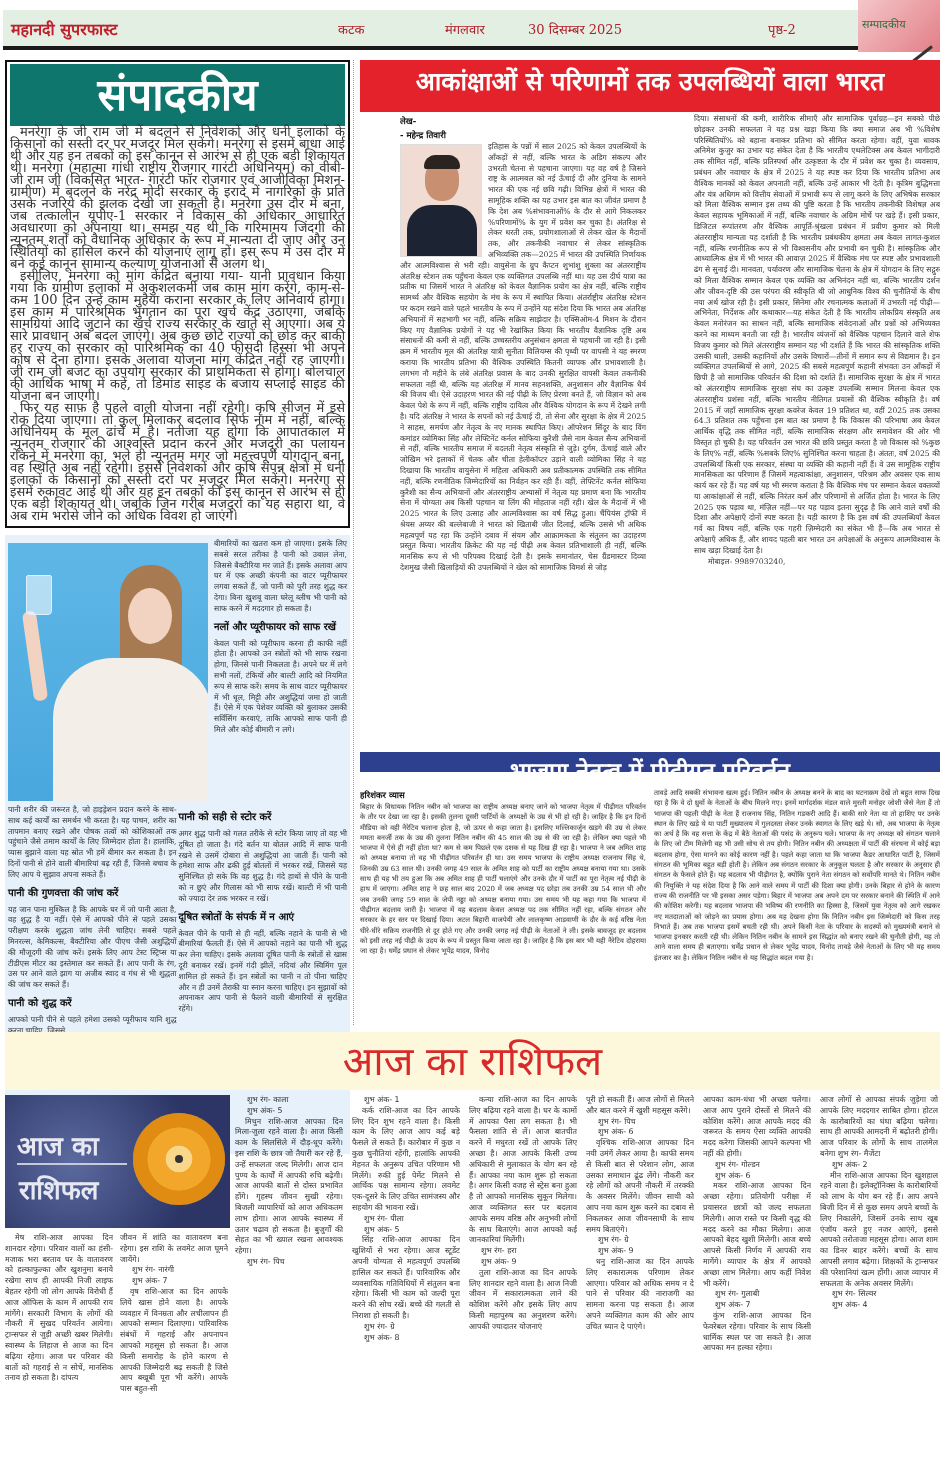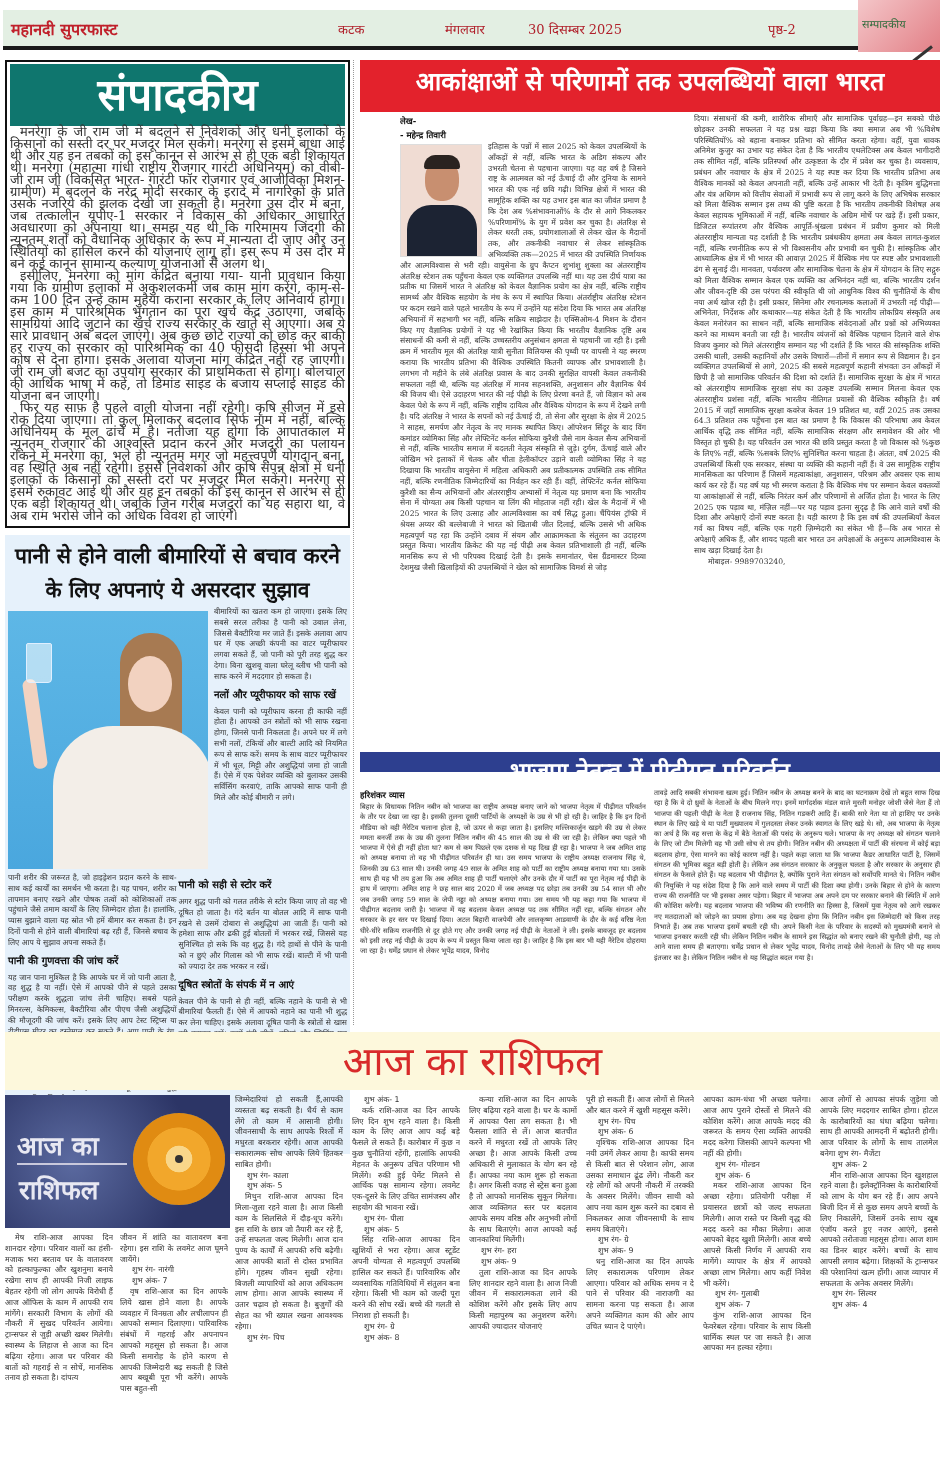--- a/index.html
+++ b/index.html
@@ -86,21 +86,20 @@
   <div class="edit-box">
     <div class="edit-banner">संपादकीय</div>
     <div class="body-text">
       <p>मनरेगा के जी राम जी में बदलने से निवेशकों और धनी इलाकों के किसानों को सस्ती दर पर मजदूर मिल सकेंगे। मनरेगा से इसमें बाधा आई थी और यह इन तबकों को इस कानून से आरंभ से ही एक बड़ी शिकायत थी। मनरेगा (महात्मा गांधी राष्ट्रीय रोजगार गारंटी अधिनियम) को वीबी- जी राम जी (विकसित भारत- गारंटी फॉर रोजगार एवं आजीविका मिशन- ग्रामीण) में बदलने के नरेंद्र मोदी सरकार के इरादे में नागरिकों के प्रति उसके नजरिये की झलक देखी जा सकती है। मनरेगा उस दौर में बना, जब तत्कालीन यूपीए-1 सरकार ने विकास की अधिकार आधारित अवधारणा को अपनाया था। समझ यह थी कि गरिमामय जिंदगी की न्यूनतम शर्तों को वैधानिक अधिकार के रूप में मान्यता दी जाए और उन स्थितियों को हासिल करने की योजनाएं लागू हों। इस रूप में उस दौर में बने कई कानून सामान्य कल्याण योजनाओं से अलग थे।</p>
       <p>इसीलिए, मनरेगा को मांग केंद्रित बनाया गया- यानी प्रावधान किया गया कि ग्रामीण इलाकों में अकुशलकर्मी जब काम मांग करेंगे, काम-से-कम 100 दिन उन्हें काम मुहैया कराना सरकार के लिए अनिवार्य होगा। इस काम में पारिश्रमिक भुगतान का पूरा खर्च केंद्र उठाएगा, जबकि सामग्रियां आदि जुटाने का खर्च राज्य सरकार के खाते से आएगा। अब ये सारे प्रावधान अब बदल जाएंगे। अब कुछ छोटे राज्यों को छोड़ कर बाकी हर राज्य को सरकार को पारिश्रमिक का 40 फीसदी हिस्सा भी अपने कोष से देना होगा। इसके अलावा योजना मांग केंद्रित नहीं रह जाएगी। जी राम जी बजट का उपयोग सरकार की प्राथमिकता से होगा। बोलचाल की आर्थिक भाषा में कहें, तो डिमांड साइड के बजाय सप्लाई साइड की योजना बन जाएगी।</p>
       <p>फिर यह साफ़ है पहले वाली योजना नहीं रहेगी। कृषि सीजन में इसे रोक दिया जाएगा। तो कुल मिलाकर बदलाव सिर्फ नाम में नहीं, बल्कि अधिनियम के मूल ढांचे में है। नतीजा यह होगा कि आपातकाल में न्यूनतम रोजगार की आश्वस्ति प्रदान करने और मजदूरी का पलायन रोकने में मनरेगा का, भले ही न्यूनतम मगर जो महत्त्वपूर्ण योगदान बना, वह स्थिति अब नहीं रहेगी। इससे निवेशकों और कृषि संपन्न क्षेत्रों में धनी इलाकों के किसानों को सस्ती दरों पर मजदूर मिल सकेंगे। मनरेगा से इसमें रुकावट आई थी और यह इन तबकों की इस कानून से आरंभ से ही एक बड़ी शिकायत थी। जबकि जिन गरीब मजदूरों का यह सहारा था, वे अब राम भरोसे जीने को अधिक विवश हो जाएंगे।</p>
     </div>
   </div>
 
   <div class="water-box">
-    <div class="water-head">पानी से होने वाली बीमारियों से बचाव करने के लिए अपनाएं ये असरदार सुझाव</div>
     <div class="water-photo">
       <div class="girl-hair"></div>
       <div class="girl-body"></div>
       <div class="girl-face"></div>
       <div class="girl-arm"></div>
       <div class="glass"></div>
     </div>
     <div class="water-text-right">
       <span>बीमारियों का खतरा कम हो जाएगा। इसके लिए सबसे सरल तरीका है पानी को उबाल लेना, जिससे बैक्टीरिया मर जाते हैं। इसके अलावा आप घर में एक अच्छी कंपनी का वाटर प्यूरीफायर लगवा सकते हैं, जो पानी को पूरी तरह शुद्ध कर देगा। बिना खुशबू वाला घरेलू ब्लीच भी पानी को साफ करने में मददगार हो सकता है।</span>
       <div class="sub-h">नलों और प्यूरीफायर को साफ रखें</div>
@@ -169,21 +168,20 @@
     <div class="rc" style="left:0;top:138px;height:232px;">
       <p>मेष राशि-आज आपका दिन शानदार रहेगा। परिवार वालों का हंसी-मजाक भरा बरताव घर के वातावरण को हल्काफुल्का और खुशनुमा बनाये रखेगा साथ ही आपकी निजी लाइफ बेहतर रहेगी जो लोग आपके विरोधी हैं आज ऑफिस के काम में आपकी राय मांगेंगे। सरकारी विभाग के लोगों की नौकरी में सुखद परिवर्तन आयेगा। ट्रान्सफर से जुड़ी अच्छी खबर मिलेगी। स्वास्थ्य के लिहाज से आज का दिन बढ़िया रहेगा। आज घर परिवार की बातों को गहराई से न सोचें, मानसिक तनाव हो सकता है। दांपत्य</p>
     </div>
     <div class="rc" style="left:115px;top:138px;height:232px;">
       <span>जीवन में शांति का वातावरण बना रहेगा। इस राशि के लवमेट आज घूमने जायेंगे।</span>
       <span class="lucky">शुभ रंग- नारंगी</span>
       <span class="lucky">शुभ अंक- 7</span>
       <p>वृष राशि-आज का दिन आपके लिये खास होने वाला है। आपके व्यवहार में विनम्रता और लचीलापन ही आपको सम्मान दिलाएगा। पारिवारिक संबंधों में गहराई और अपनापन आपको महसूस हो सकता है। आज किसी समारोह के होने कारण से आपकी जिम्मेदारी बढ़ सकती है जिसे आप बखूबी पूरा भी करेंगे। आपके पास बहुत-सी</p>
     </div>
     <div class="rc" style="left:230px;">
-      <span>जिम्मेदारियां हो सकती हैं,आपकी व्यस्तता बढ़ सकती है। धैर्य से काम लेंगे तो काम में आसानी होगी। जीवनसाथी के साथ आपके रिश्तों में मधुरता बरकरार रहेगी। आज आपकी सकारात्मक सोच आपके लिये हितकर साबित होगी।</span>
       <span class="lucky">शुभ रंग- काला</span>
       <span class="lucky">शुभ अंक- 5</span>
       <p>मिथुन राशि-आज आपका दिन मिला-जुला रहने वाला है। आज किसी काम के सिलसिले में दौड़-धूप करेंगे। इस राशि के छात्र जो तैयारी कर रहे हैं, उन्हें सफलता जल्द मिलेगी। आज दान पुण्य के कार्यों में आपकी रुचि बढ़ेगी। आज आपकी बातों से दोस्त प्रभावित होंगे। गृहस्थ जीवन सुखी रहेगा। बिजली व्यापारियों को आज अधिकतम लाभ होगा। आज आपके स्वास्थ्य में उतार चढ़ाव हो सकता है। बुजुर्गों की सेहत का भी ख्याल रखना आवश्यक रहेगा।</p>
       <span class="lucky">शुभ रंग- पिच</span>
     </div>
     <div class="rc" style="left:347px;">
       <span class="lucky">शुभ अंक- 1</span>
       <p>कर्क राशि-आज का दिन आपके लिए दिन शुभ रहने वाला है। किसी काम के लिए आज आप कई बड़े फैसले ले सकते हैं। कारोबार में कुछ न कुछ चुनौतियां रहेंगी, हालांकि आपकी मेहनत के अनुरूप उचित परिणाम भी मिलेंगे। रुकी हुई पेमेंट मिलने से आर्थिक पक्ष सामान्य रहेगा। लवमेट एक-दूसरे के लिए उचित सामंजस्य और सहयोग की भावना रखें।</p>
       <span class="lucky">शुभ रंग- पीला</span>
       <span class="lucky">शुभ अंक- 5</span>

